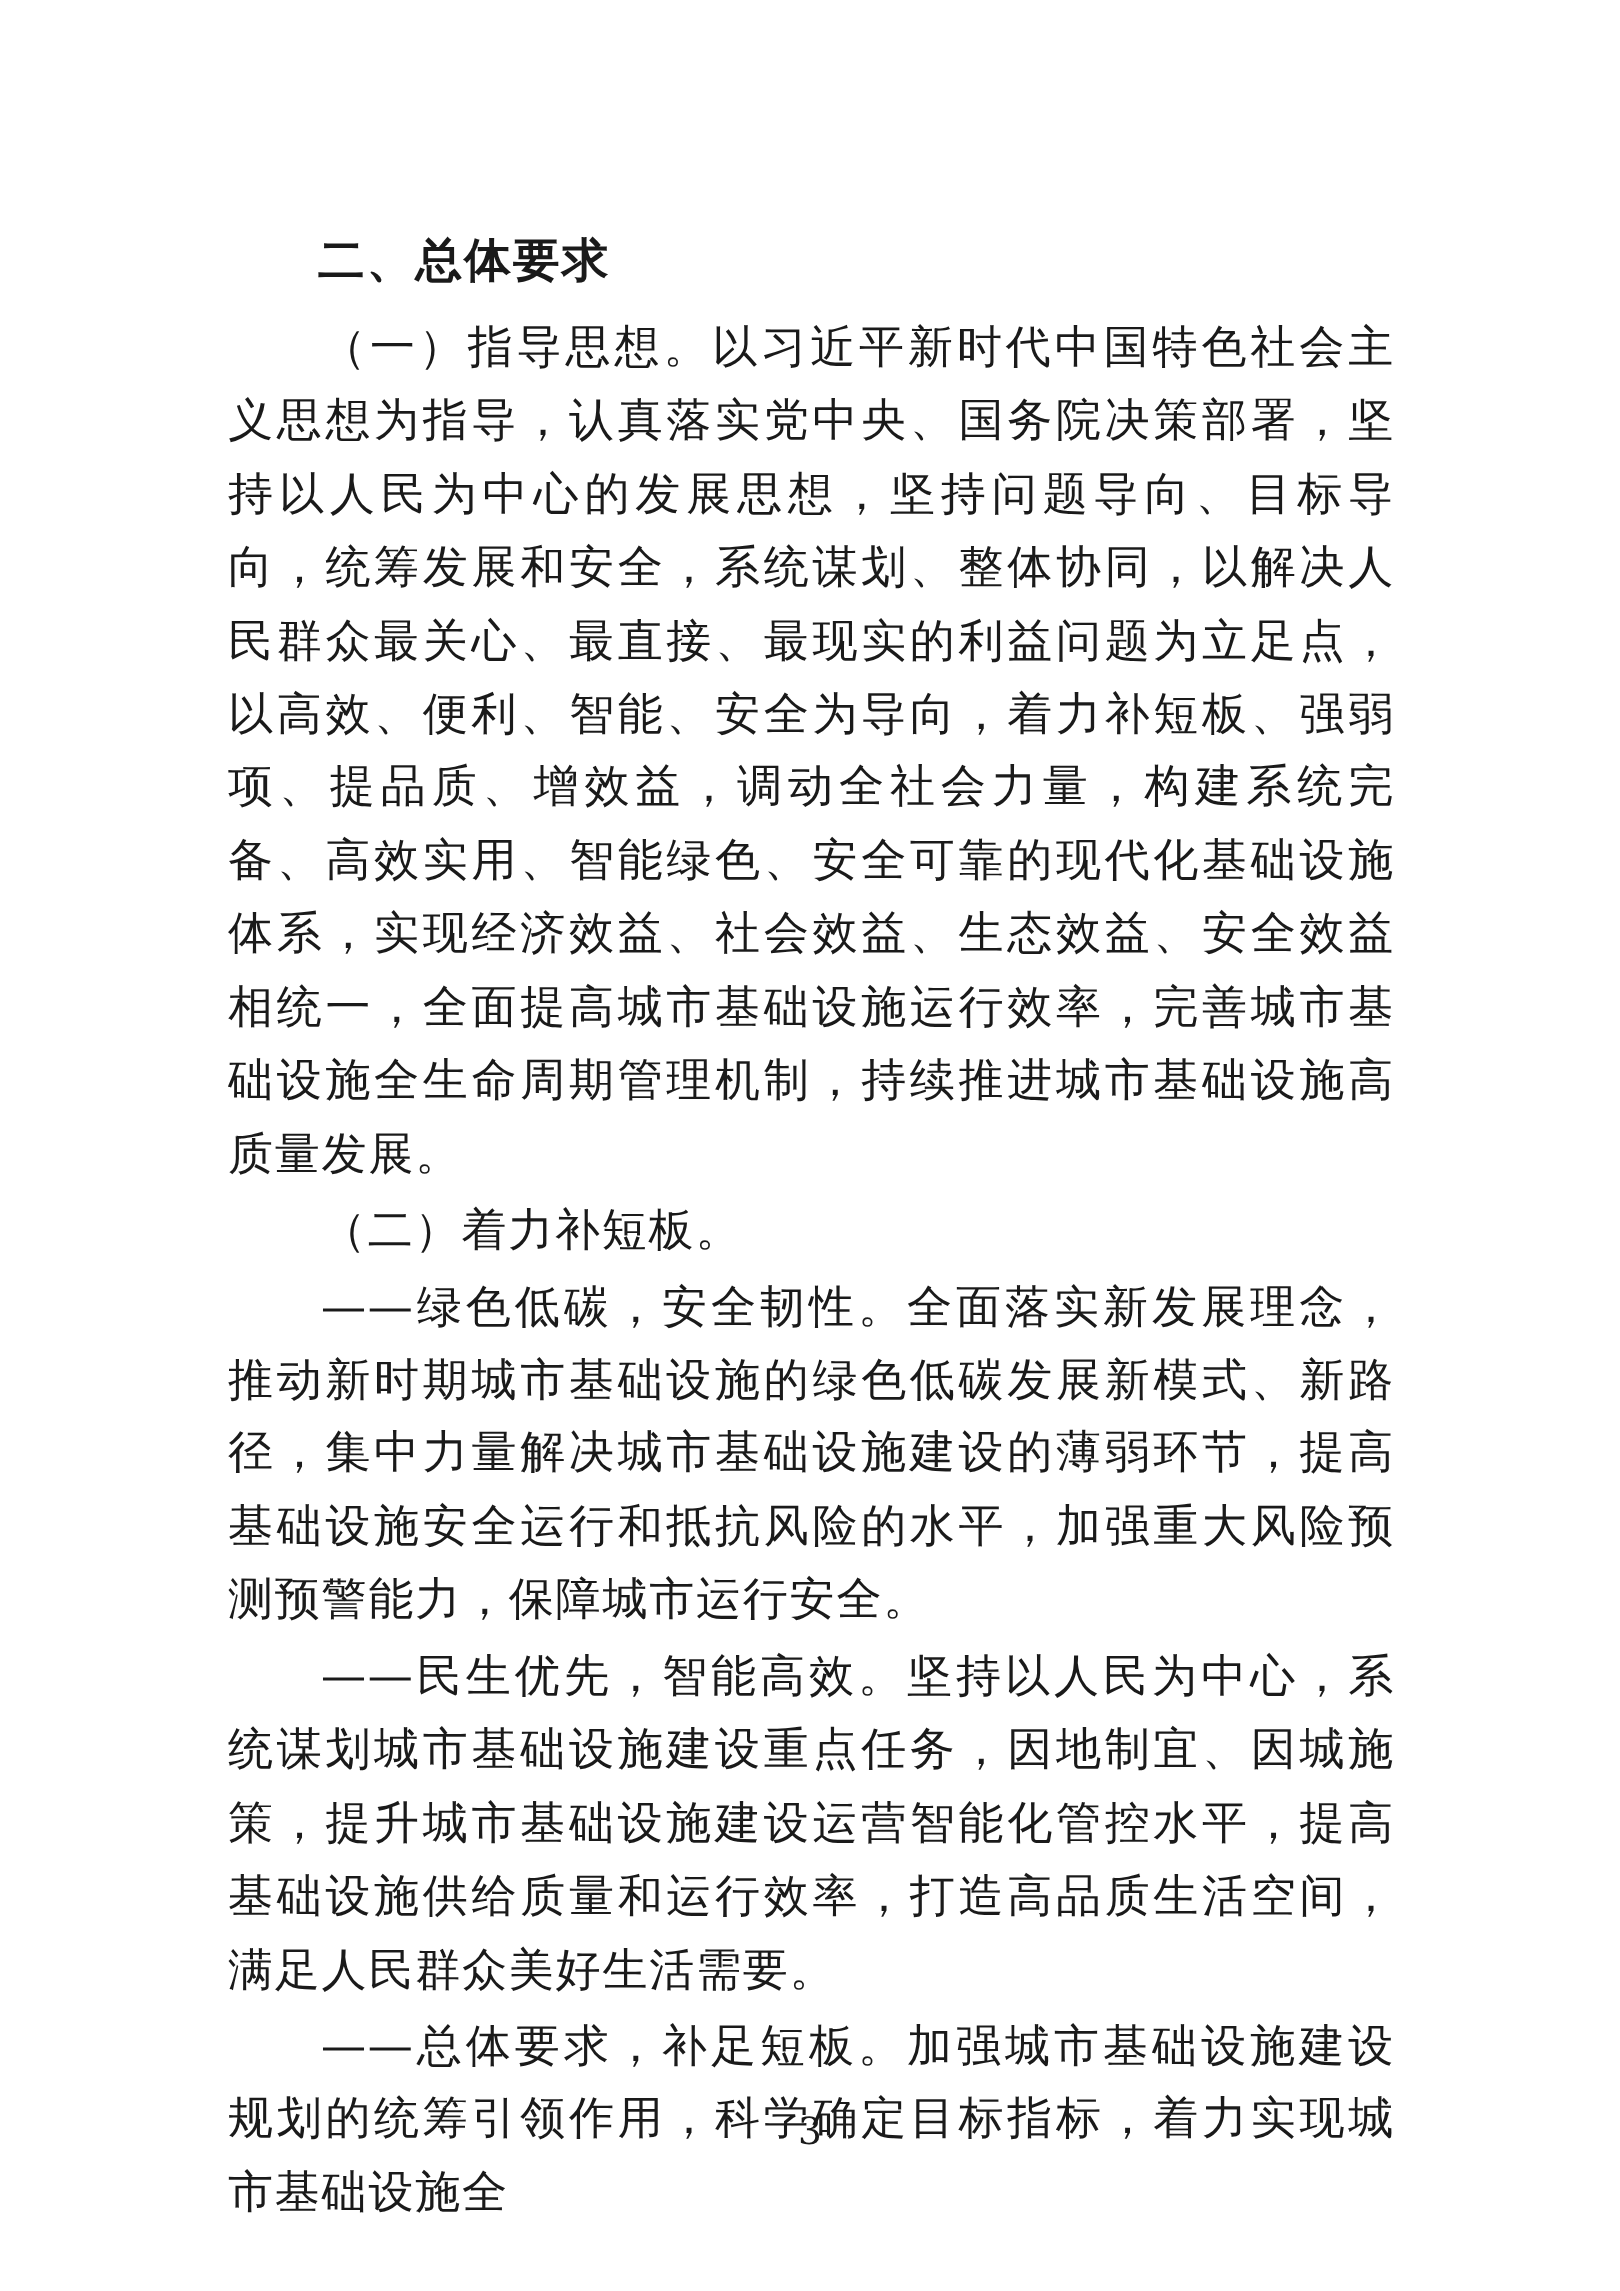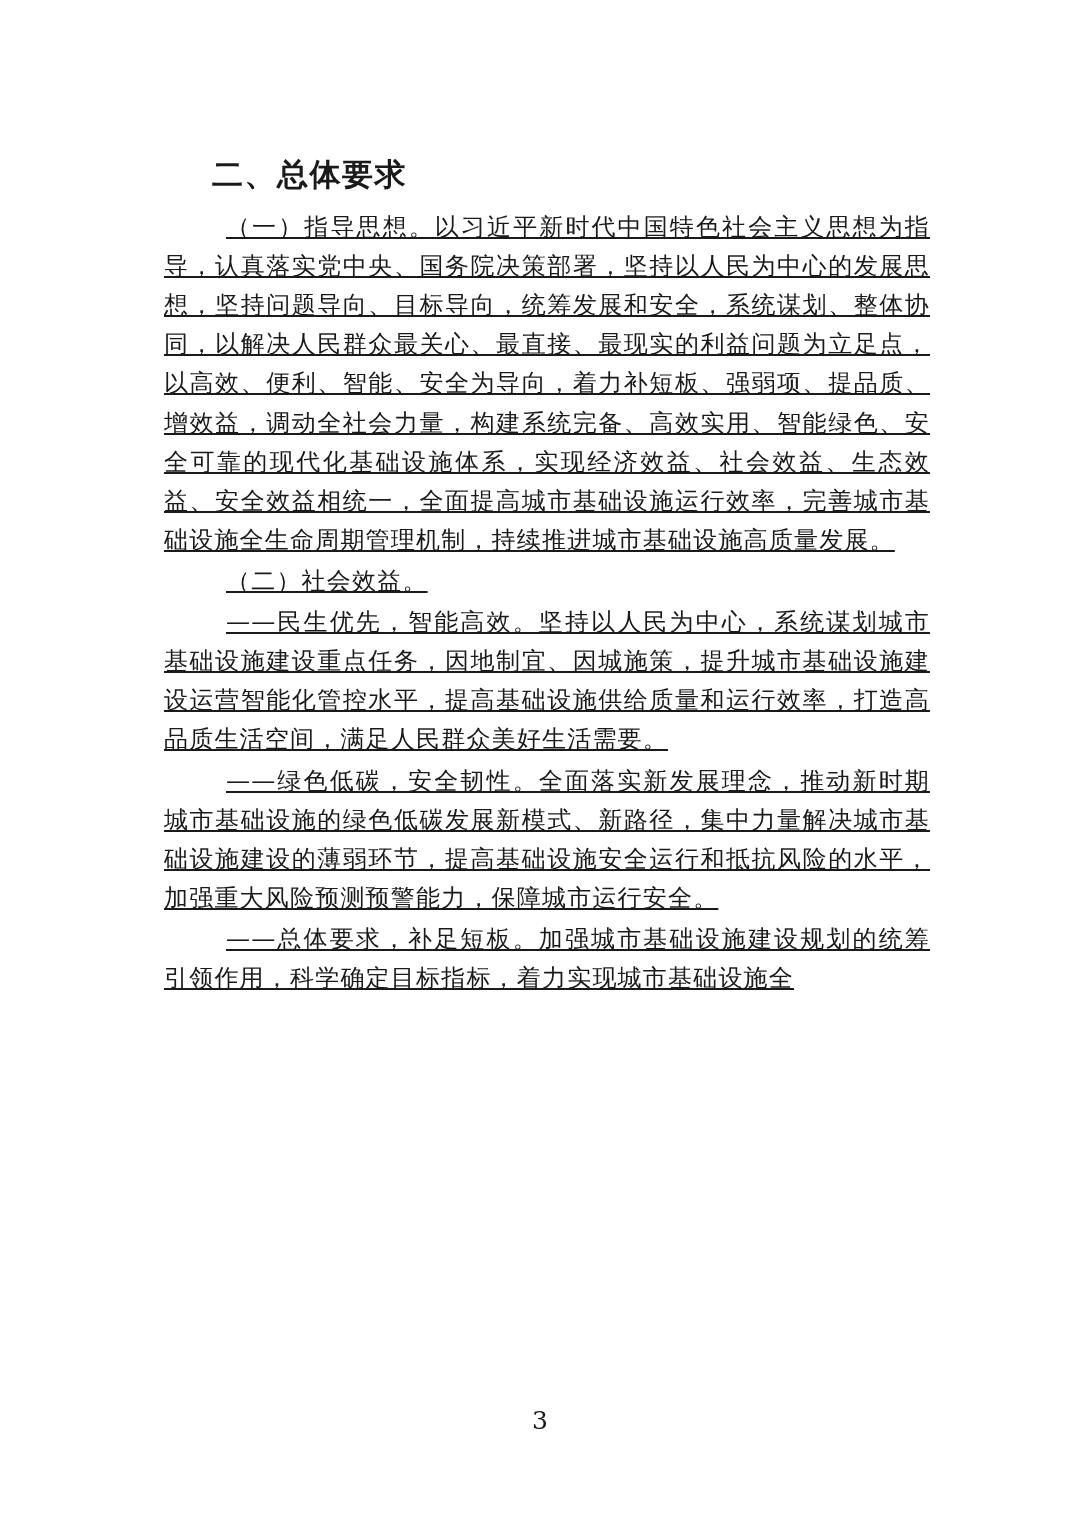--- a/index.html
+++ b/index.html
@@ -31,29 +31,28 @@
   .heading {
     font-size: 31px;
     font-weight: bold;
     line-height: 1.55;
     letter-spacing: 1.5px;
     margin: 0 0 10px 0;
     text-indent: 62px;
     font-family: "DejaVu Serif", "Liberation Serif", serif;
   }
   p.para {
-    font-size: 24px;
+    font-size: 30px;
     line-height: 1.63;
     letter-spacing: 1.2px;
-    margin: 0 0 2px 14px;
+    margin: 0 0 2px 2px;
     text-indent: 62px;
     text-align: justify;
     text-justify: inter-character;
     font-family: "DejaVu Serif", "Liberation Serif", serif;
-    text-decoration: underline;
   }
   p.para.tight {
     margin-bottom: 0;
   }
   .page-number {
     position: absolute;
     left: 0;
     right: 0;
     bottom: 92px;
     text-align: center;
@@ -65,24 +64,24 @@
 </head>
 <body>
 
 <div class="page">
   <div class="doc-body">
 
     <h2 class="heading">二、总体要求</h2>
 
     <p class="para">（一）指导思想。以习近平新时代中国特色社会主义思想为指导，认真落实党中央、国务院决策部署，坚持以人民为中心的发展思想，坚持问题导向、目标导向，统筹发展和安全，系统谋划、整体协同，以解决人民群众最关心、最直接、最现实的利益问题为立足点，以高效、便利、智能、安全为导向，着力补短板、强弱项、提品质、增效益，调动全社会力量，构建系统完备、高效实用、智能绿色、安全可靠的现代化基础设施体系，实现经济效益、社会效益、生态效益、安全效益相统一，全面提高城市基础设施运行效率，完善城市基础设施全生命周期管理机制，持续推进城市基础设施高质量发展。</p>
 
-    <p class="para">（二）社会效益。</p>
+    <p class="para">（二）着力补短板。</p>
+
+    <p class="para">——绿色低碳，安全韧性。全面落实新发展理念，推动新时期城市基础设施的绿色低碳发展新模式、新路径，集中力量解决城市基础设施建设的薄弱环节，提高基础设施安全运行和抵抗风险的水平，加强重大风险预测预警能力，保障城市运行安全。</p>
 
     <p class="para">——民生优先，智能高效。坚持以人民为中心，系统谋划城市基础设施建设重点任务，因地制宜、因城施策，提升城市基础设施建设运营智能化管控水平，提高基础设施供给质量和运行效率，打造高品质生活空间，满足人民群众美好生活需要。</p>
-
-    <p class="para">——绿色低碳，安全韧性。全面落实新发展理念，推动新时期城市基础设施的绿色低碳发展新模式、新路径，集中力量解决城市基础设施建设的薄弱环节，提高基础设施安全运行和抵抗风险的水平，加强重大风险预测预警能力，保障城市运行安全。</p>
 
     <p class="para tight">——总体要求，补足短板。加强城市基础设施建设规划的统筹引领作用，科学确定目标指标，着力实现城市基础设施全</p>
 
   </div>
 
   <div class="page-number">3</div>
 </div>
 
 </body></html>

